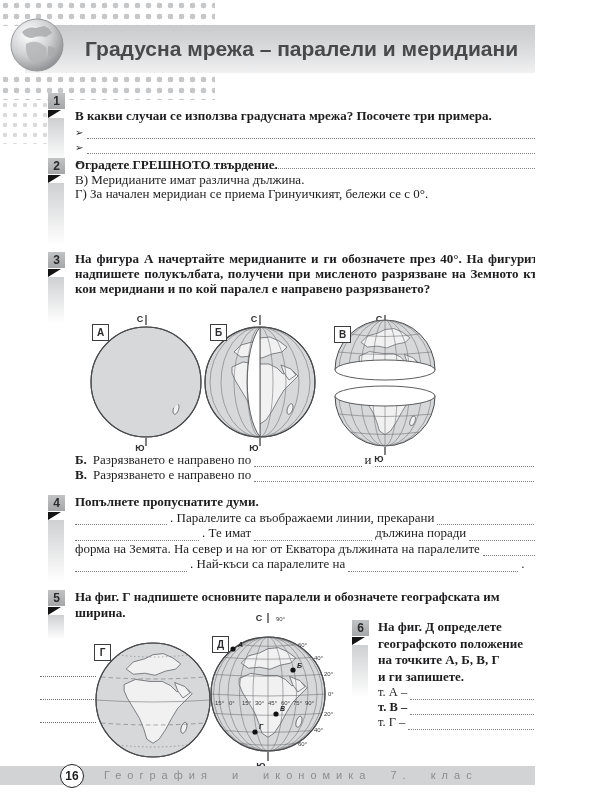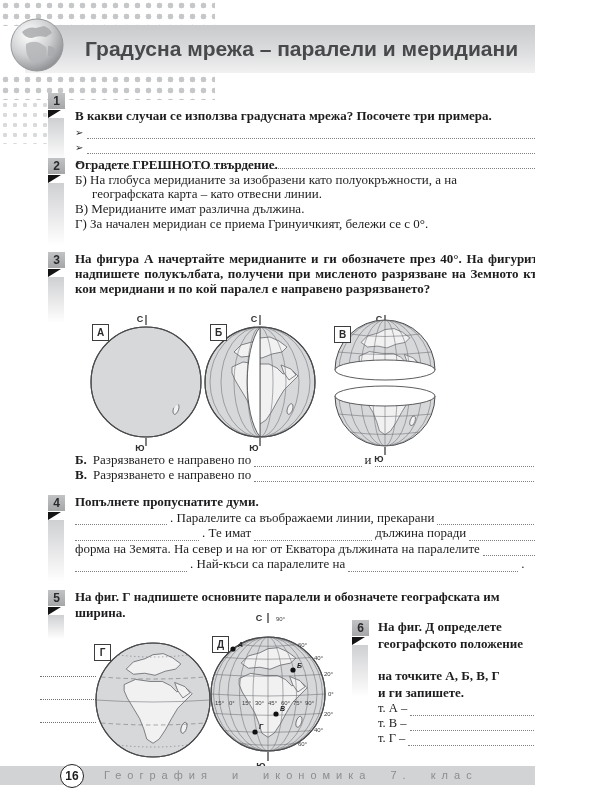--- a/index.html
+++ b/index.html
@@ -110,21 +110,20 @@
     </div>
   </div>
 
   <div class="badge" style="left:48px;top:158px;">
     <div class="num">2</div>
     <div class="tri"></div>
     <div class="tail" style="height:62px;"></div>
   </div>
   <div class="qc" style="left:75px;top:157px;width:440px;">
     <div class="qprompt">Оградете ГРЕШНОТО твърдение.</div>
-    <div class="opt">Б) На глобуса меридианите за изобразени като полуокръжности, а на географската карта – като отвесни линии.</div>
     <div class="opt">В) Меридианите имат различна дължина.</div>
     <div class="opt">Г) За начален меридиан се приема Гринуичкият, бележи се с 0°.</div>
   </div>
 
   <div class="badge" style="left:48px;top:252px;">
     <div class="num">3</div>
     <div class="tri"></div>
     <div class="tail" style="height:46px;"></div>
   </div>
   <div class="qc qprompt" style="left:75px;top:251px;width:508px;text-align:justify;line-height:15.2px;">На фигура А начертайте меридианите и ги обозначете през 40°. На фигурите Б и В надпишете полукълбата, получени при мисленото разрязване на Земното кълбо. По кои меридиани и по кой паралел е направено разрязването?</div>
@@ -370,28 +369,28 @@
   </div>
 
   <div class="badge" style="left:352px;top:620px;">
     <div class="num">6</div>
     <div class="tri"></div>
     <div class="tail" style="height:52px;"></div>
   </div>
   <div class="qc" style="left:378px;top:619px;width:190px;">
     <div class="qprompt" style="line-height:16.5px;">На фиг. Д определете</div>
     <div class="qprompt" style="line-height:16.5px;">географското положение</div>
-    <div class="qprompt" style="line-height:16.5px;margin-top:16px;">на точките А, Б, В, Г</div>
+    <div class="qprompt" style="line-height:16.5px;">на точките А, Б, В, Г</div>
     <div class="qprompt" style="line-height:16.5px;">и ги запишете.</div>
     <div class="row" style="height:15px;font-size:12.5px;">
       <span class="nw" style="padding-left:0;">т. А –</span>
       <span class="dl" style="width:132px;"></span>
     </div>
     <div class="row" style="height:15px;font-size:12.5px;">
-      <span class="nw" style="padding-left:0;">т. В –</span>
+      <span class="nw" style="padding-left:0;font-weight:bold;">т. В –</span>
       <span class="dl" style="width:132px;"></span>
     </div>
     <div class="row" style="height:15px;font-size:12.5px;">
       <span class="nw" style="padding-left:0;">т. Г –</span>
       <span class="dl" style="width:132px;"></span>
     </div>
   </div>
 
   <div class="fbar"></div>
   <div class="fpage">16</div>

